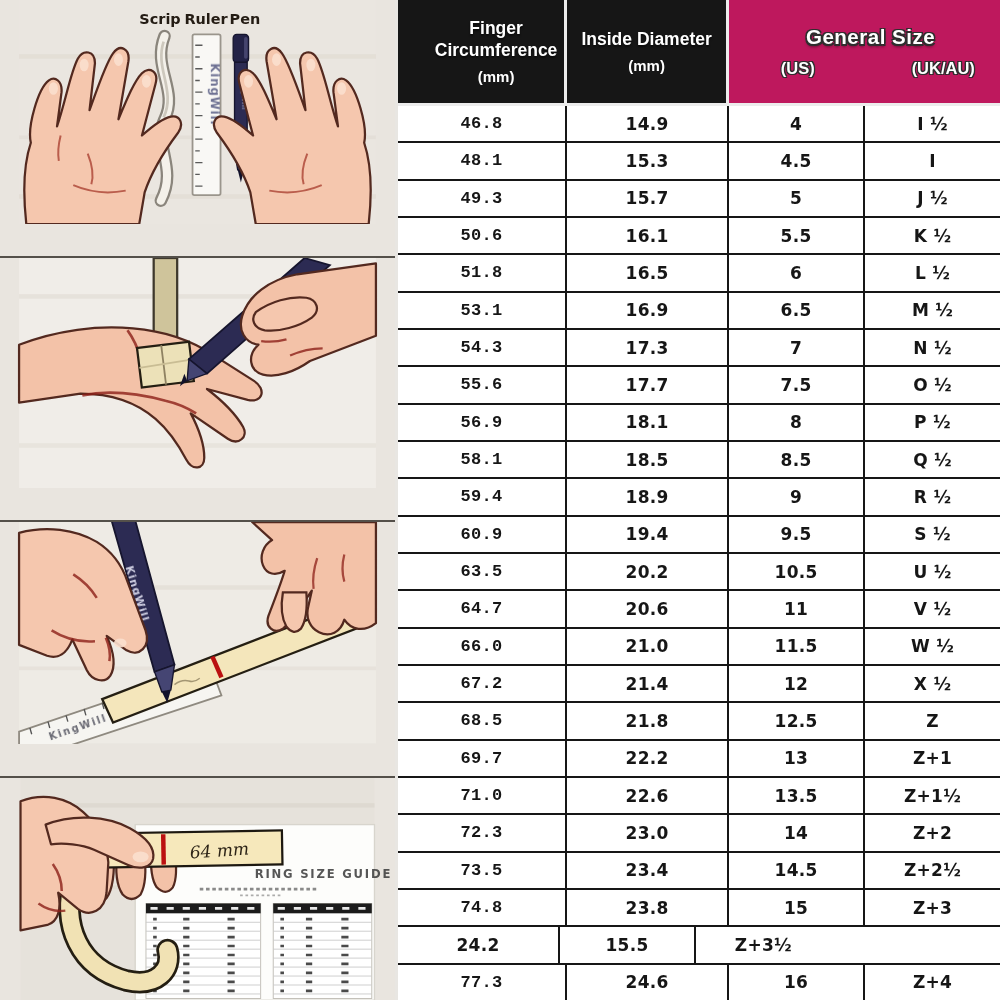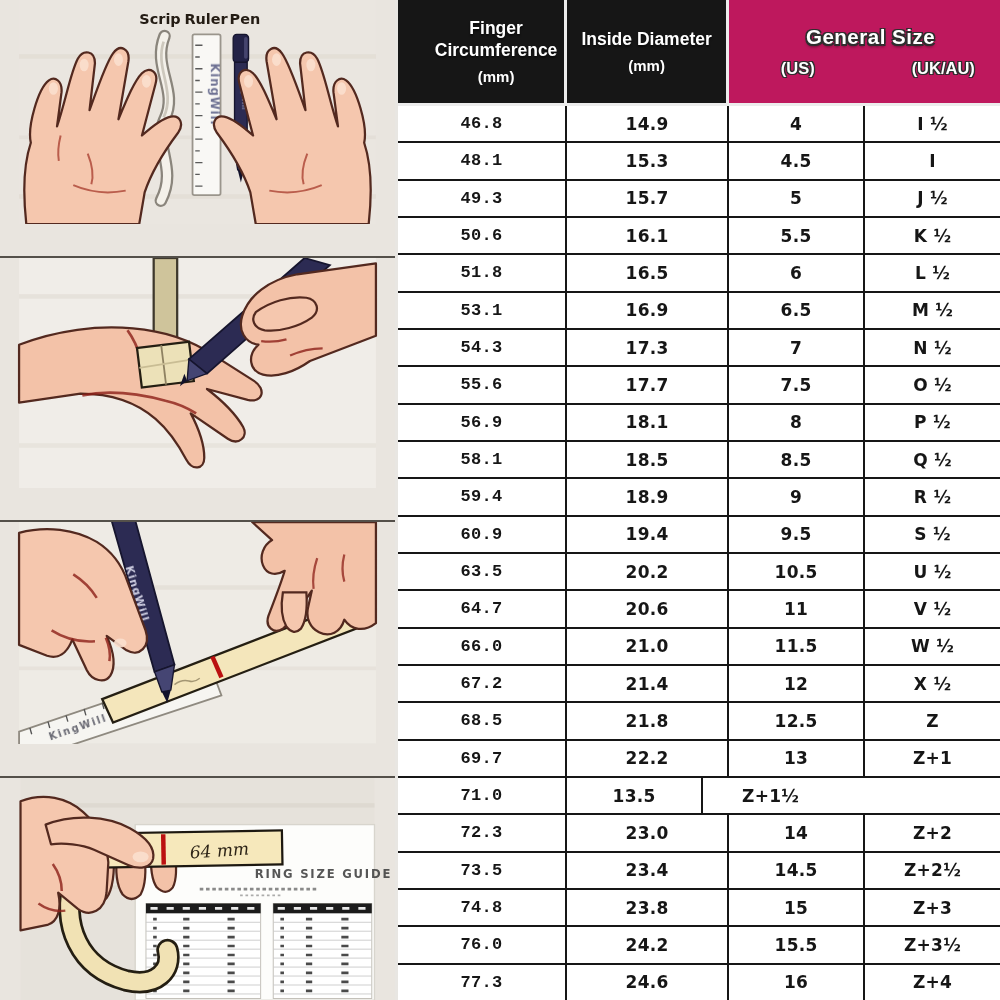--- a/index.html
+++ b/index.html
@@ -370,20 +370,21 @@
           <div class="tcell c3">Z</div>
         </div>
         <div class="trow">
           <div class="tcell c0">69.7</div>
           <div class="tcell c1">22.2</div>
           <div class="tcell c2">13</div>
           <div class="tcell c3">Z+1</div>
         </div>
         <div class="trow">
           <div class="tcell c0">71.0</div>
+          <div class="tcell c1">22.6</div>
           <div class="tcell c2">13.5</div>
           <div class="tcell c3">Z+1½</div>
         </div>
         <div class="trow">
           <div class="tcell c0">72.3</div>
           <div class="tcell c1">23.0</div>
           <div class="tcell c2">14</div>
           <div class="tcell c3">Z+2</div>
         </div>
         <div class="trow">
@@ -392,21 +393,20 @@
           <div class="tcell c2">14.5</div>
           <div class="tcell c3">Z+2½</div>
         </div>
         <div class="trow">
           <div class="tcell c0">74.8</div>
           <div class="tcell c1">23.8</div>
           <div class="tcell c2">15</div>
           <div class="tcell c3">Z+3</div>
         </div>
         <div class="trow">
-          <div class="tcell c0">76.0</div>
           <div class="tcell c1">24.2</div>
           <div class="tcell c2">15.5</div>
           <div class="tcell c3">Z+3½</div>
         </div>
         <div class="trow">
           <div class="tcell c0">77.3</div>
           <div class="tcell c1">24.6</div>
           <div class="tcell c2">16</div>
           <div class="tcell c3">Z+4</div>
         </div>

